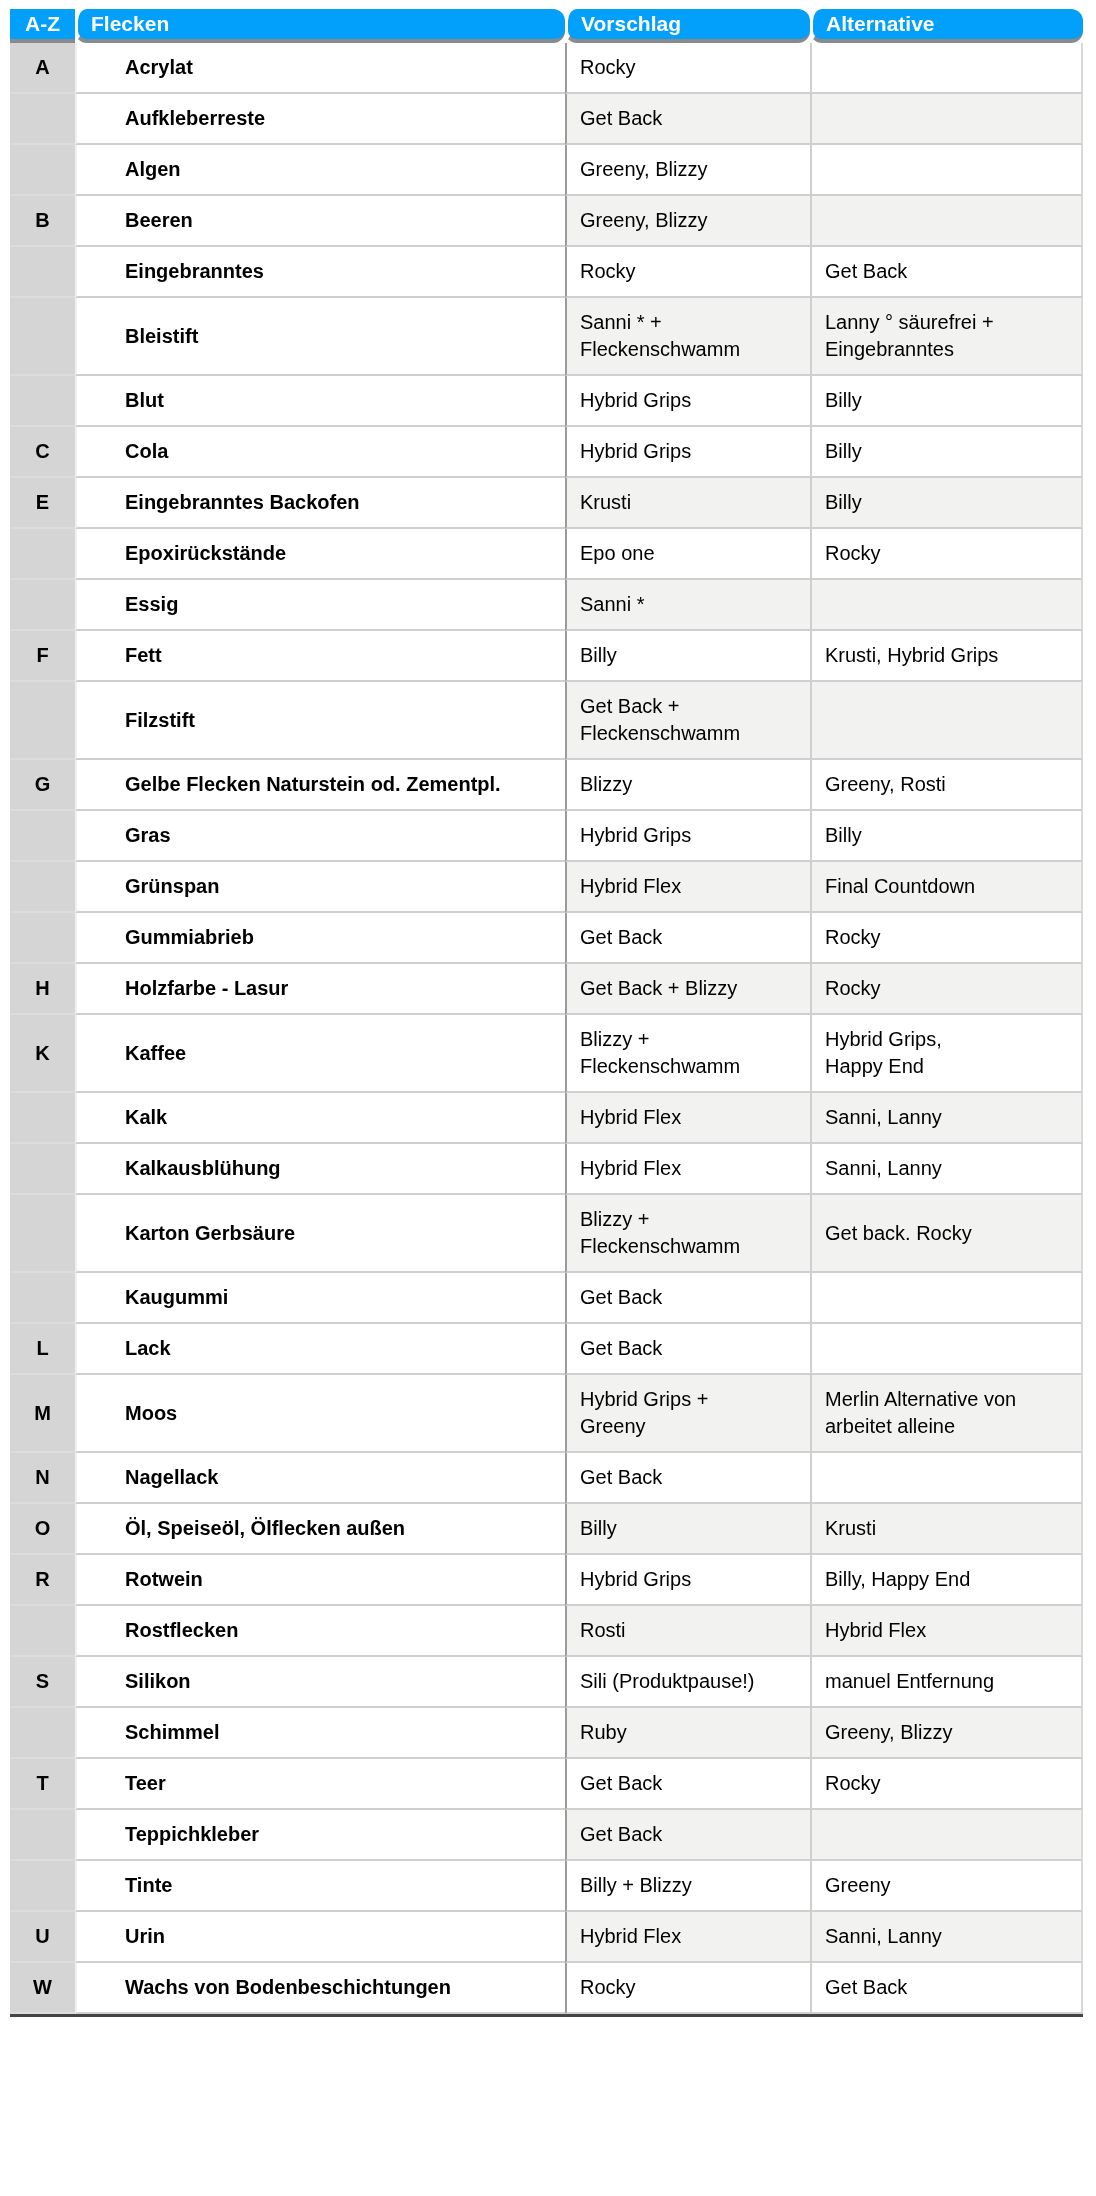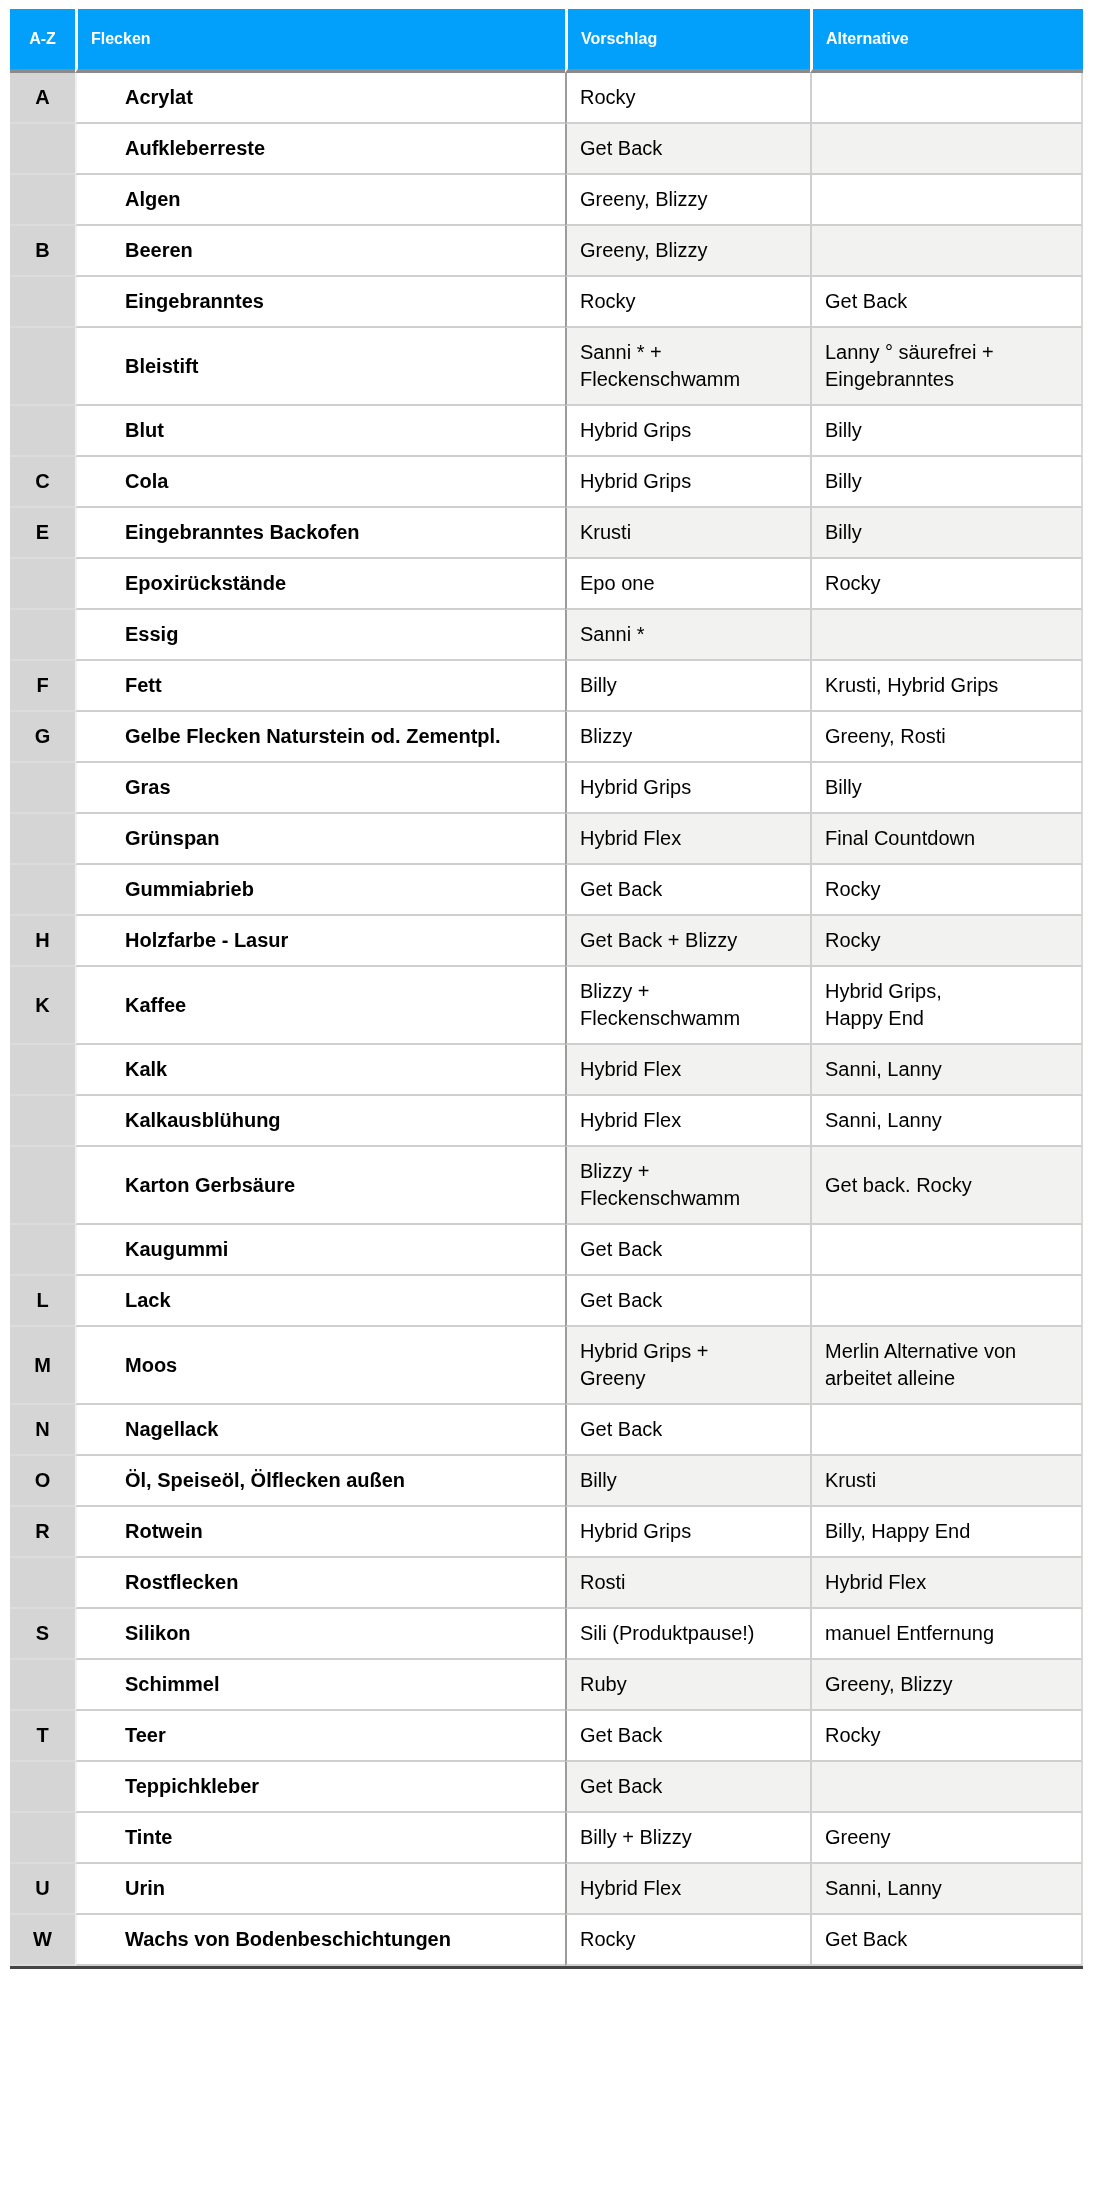--- a/index.html
+++ b/index.html
@@ -23,34 +23,35 @@
     width: 1073px;
     border-bottom: 3px solid var(--bottom-border, #454545);
   }
   table.stain-table th, table.stain-table td {
     box-sizing: border-box;
     overflow: hidden;
   }
   thead th {
     background: var(--header-bg, #02a0fb);
     color: #ffffff;
-    font-size: 16px;
+    font-size: 21px;
     font-weight: bold;
     text-align: left;
-    height: 64px;
+    height: 34px;
     vertical-align: middle;
     padding: 0 0 0 13px;
     border-bottom: 4px solid var(--header-underline, #8a8a8a);
   }
   thead th.c-letter {
     text-align: center;
     padding: 0;
   }
   thead th + th {
     border-left: 3px solid #ffffff;
+    border-radius: 12px;
   }
   tbody td {
     height: 50px;
     vertical-align: middle;
     font-size: 20px;
     line-height: 27px;
     color: #000000;
     background: #ffffff;
     border-bottom: 2px solid var(--row-border, #cfcfcf);
     padding: 11px 12px 11px 13px;
@@ -167,20 +168,27 @@
           <td class="c-flecken">Essig</td>
           <td class="c-vorschlag">Sanni *</td>
           <td class="c-alternative"></td>
         </tr>
         <tr>
           <td class="c-letter">F</td>
           <td class="c-flecken">Fett</td>
           <td class="c-vorschlag">Billy</td>
           <td class="c-alternative">Krusti, Hybrid Grips</td>
         </tr>
+        <tr class="alt">
+          <td class="c-letter"></td>
+          <td class="c-flecken">Filzstift</td>
+          <td class="c-vorschlag">Get Back +
+Fleckenschwamm</td>
+          <td class="c-alternative"></td>
+        </tr>
         <tr>
           <td class="c-letter">G</td>
           <td class="c-flecken">Gelbe Flecken Naturstein od. Zementpl.</td>
           <td class="c-vorschlag">Blizzy</td>
           <td class="c-alternative">Greeny, Rosti</td>
         </tr>
         <tr>
           <td class="c-letter"></td>
           <td class="c-flecken">Gras</td>
           <td class="c-vorschlag">Hybrid Grips</td>

